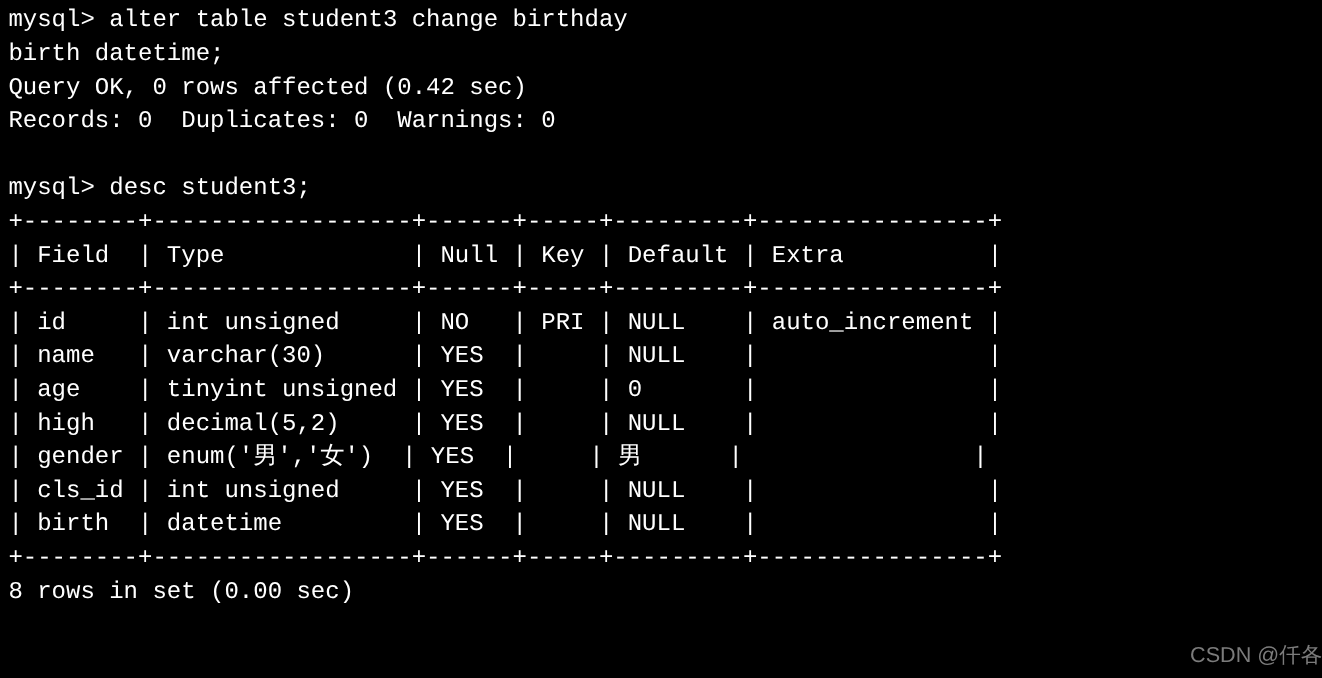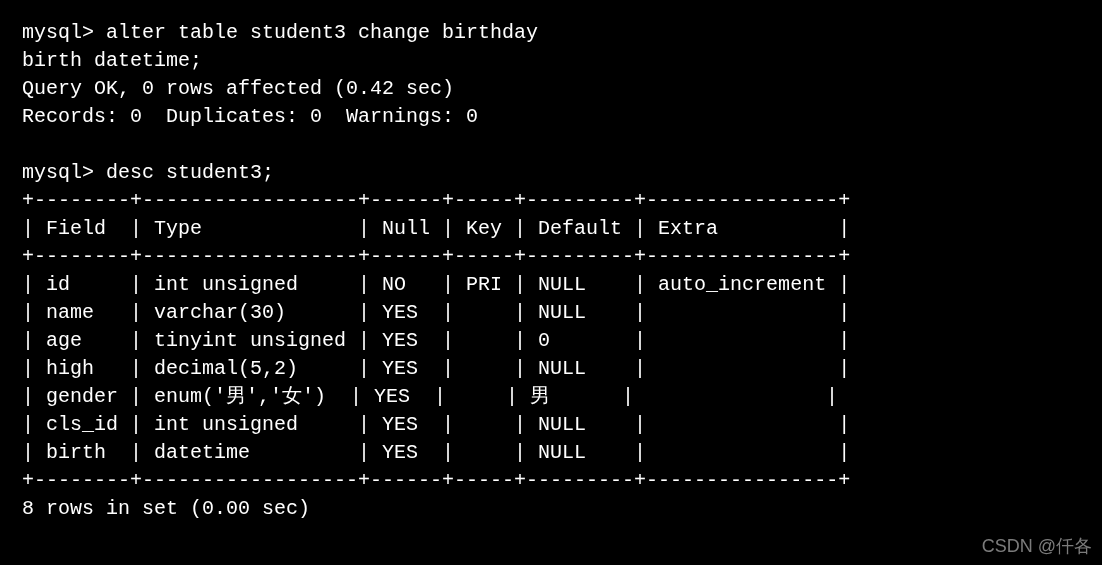--- a/index.html
+++ b/index.html
@@ -10,28 +10,28 @@
     font-family: "Consolas", "Courier New", monospace;
     font-size: 20px;
     line-height: 1.4;
     width: 1102px;
     height: 565px;
     box-sizing: border-box;
     position: relative;
     overflow: hidden;
   }
   pre {
-    margin: 16px;
+    margin: 1px;
     font-family: inherit;
     white-space: pre;
   }
   .watermark {
     position: absolute;
     bottom: 6px;
-    right: 10px;
+    right: 0;
     color: #b0b0b0;
     font-size: 18px;
     opacity: 0.7;
     font-family: sans-serif;
   }
 </style>
 </head>
 <body>
 
 <pre><span>mysql&gt;</span> <span>alter table student3 change birthday</span>

